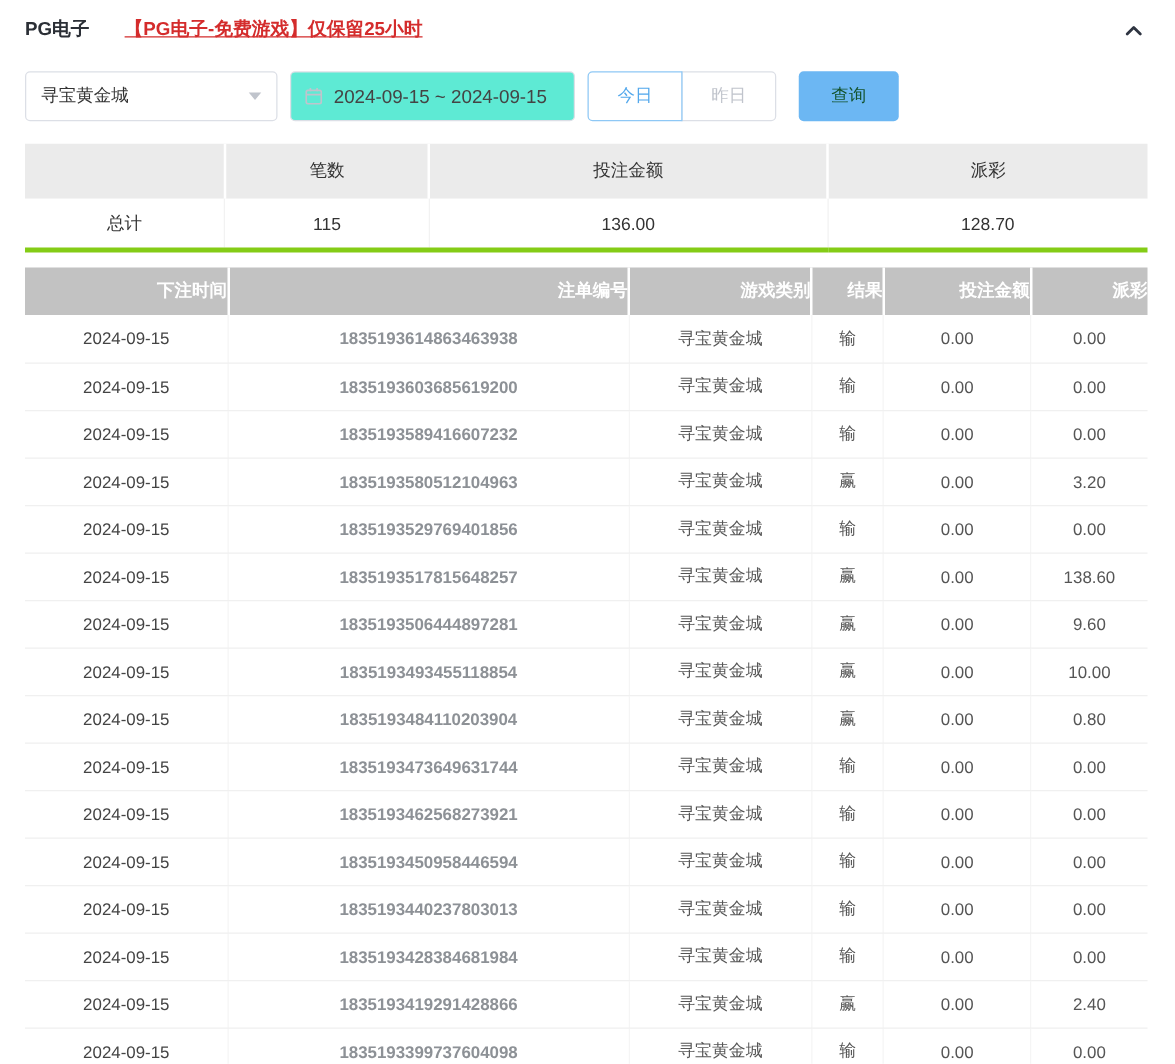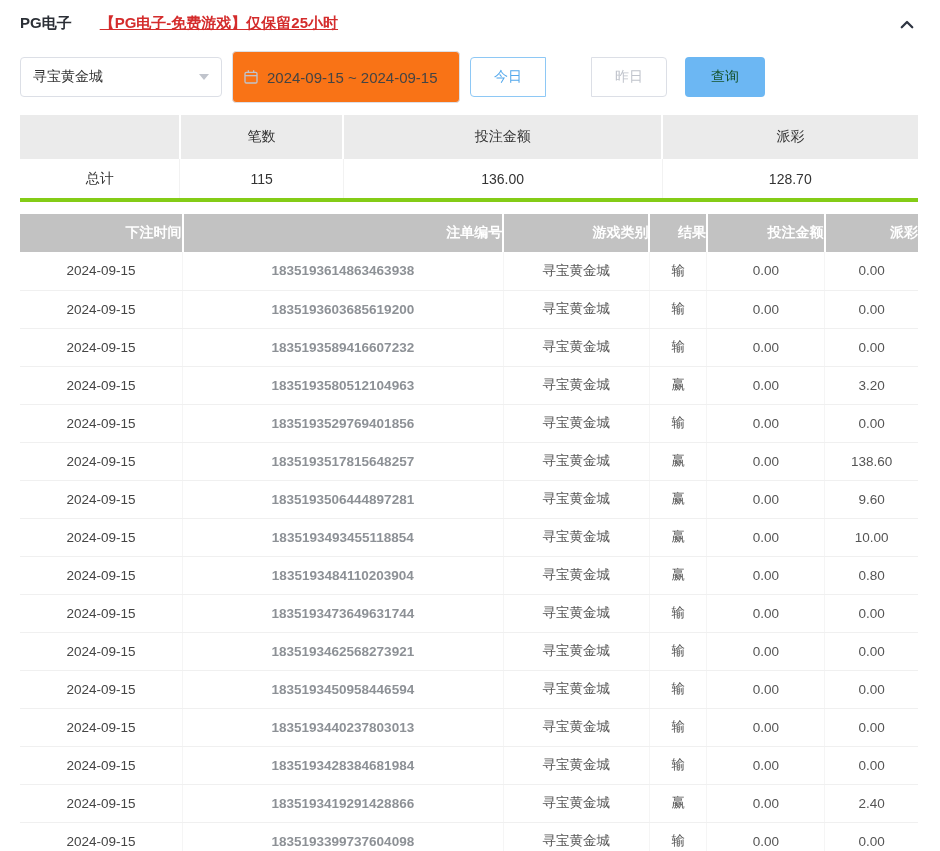--- a/index.html
+++ b/index.html
@@ -12,24 +12,24 @@
   .hdr-title { font-size:15px; font-weight:700; color:#2b2f36; }
   .hdr-notice { margin-left:28px; font-size:15px; font-weight:700; color:#d42c2c;text-decoration:underline; }
   .hdr-collapse { margin-left:auto; cursor:pointer; width:22px; height:22px; display:flex; align-items:center; justify-content:center; }
 
   
   .controls { display:flex; align-items:center; margin-top:19px; height:40px; }
   .select-box { width:202px; height:40px; border:1px solid #dcdfe6; border-radius:4px;
     display:flex; align-items:center; padding:0 12px; font-size:14px; color:#333; cursor:pointer; background:#fff; }
   .select-box .caret { margin-left:auto; width:0; height:0; border-left:5px solid transparent;
     border-right:5px solid transparent; border-top:6px solid #c0c4cc; }
-  .date-box { width:228px; height:52px; border:1px solid #dcdfe6; border-radius:4px; margin-left:10px;
-    display:flex; align-items:center; padding:0 10px; font-size:15px; color:#444; background:#f97316; cursor:pointer; }
+  .date-box { width:228px; height:40px; border:1px solid #dcdfe6; border-radius:4px; margin-left:10px;
+    display:flex; align-items:center; padding:0 10px; font-size:15px; color:#444; background:#5eead4; cursor:pointer; }
   .date-box .cal { margin-right:8px; flex:0 0 auto; }
-  .qgroup { display:flex; margin-left:10px;gap:46px; }
+  .qgroup { display:flex; margin-left:10px; }
   .qbtn { height:40px; padding:0 23px; background:#fff; border:1px solid #dcdfe6; font-size:14px;
     color:#c0c4cc; cursor:pointer; margin-left:-1px; position:relative;
     font-family:"Liberation Sans","DejaVu Sans",sans-serif; }
   .qbtn:first-child { border-radius:4px 0 0 4px; margin-left:0; }
   .qbtn:last-child { border-radius:0 4px 4px 0; }
   .qbtn.active { color:#53a8ec; border-color:#8ec8f5; background:#fff; z-index:2; }
   .search-btn { height:40px; width:80px; margin-left:18px; background:#6cb7f3; color:#14532d; border:none;
     border-radius:4px; font-size:14px; cursor:pointer; font-family:"Liberation Sans","DejaVu Sans",sans-serif; }
 
   

